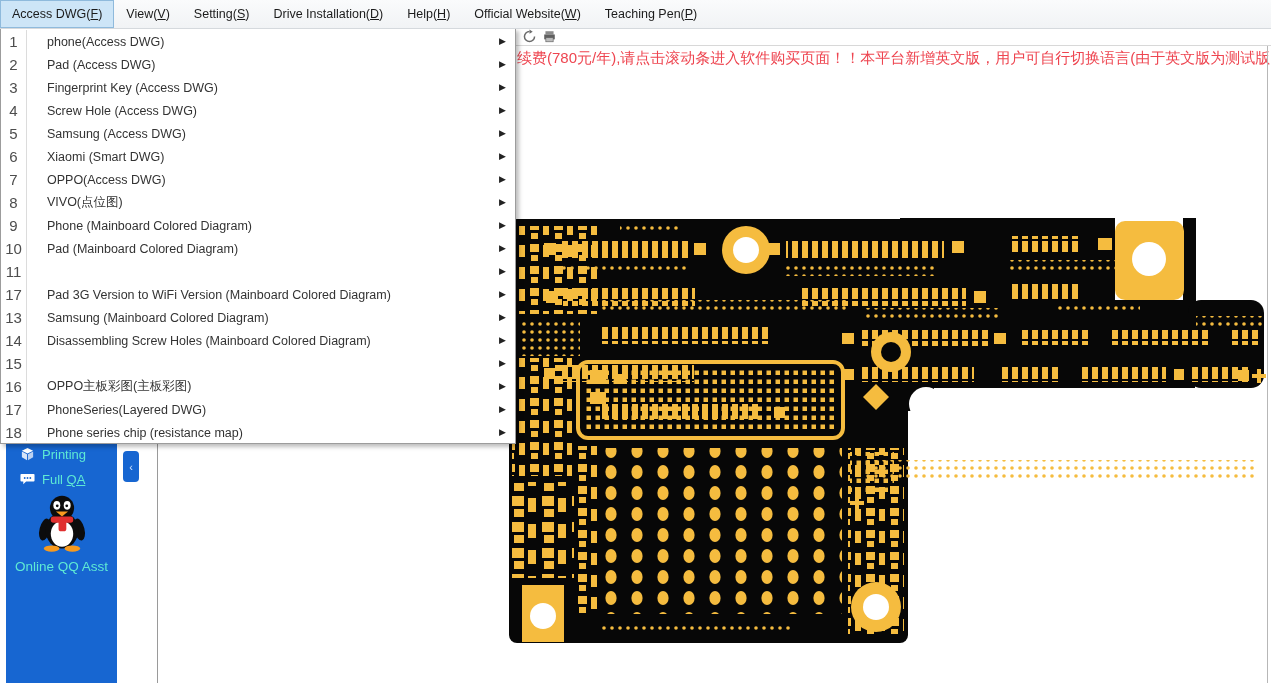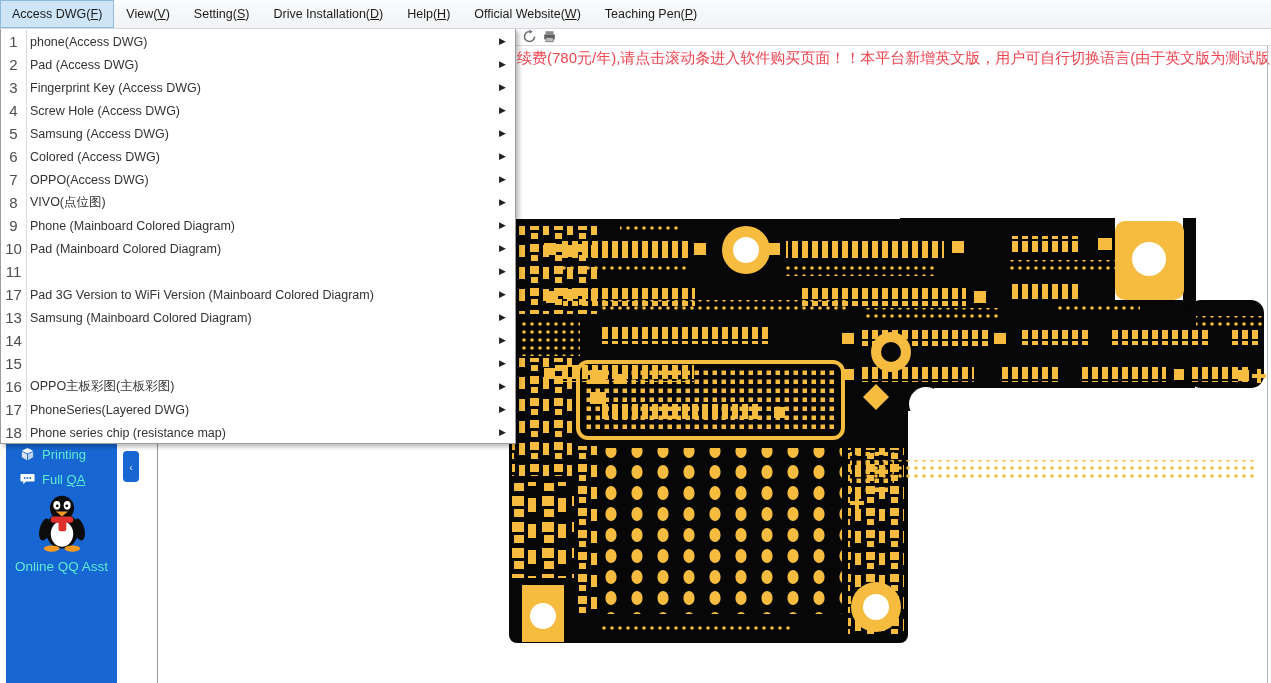--- a/index.html
+++ b/index.html
@@ -34,21 +34,21 @@
     position:absolute;left:25px;top:2px;bottom:2px;width:1px;background:#dcdcdc;
     box-shadow:1px 0 0 #fff;
   }
   .drow{
     position:relative;height:23px;display:flex;align-items:center;cursor:default;
   }
   .drow .num{
     width:25px;flex:0 0 25px;text-align:center;font-size:15px;color:#4d4d4d;
   }
   .drow .dlabel{
-    padding-left:4px;font-size:12.5px;color:#333;white-space:nowrap;
+    padding-left:21px;font-size:12.5px;color:#333;white-space:nowrap;
   }
   .drow .arrow{
     margin-left:auto;padding-right:9px;font-size:9px;color:#222;line-height:1;
   }
   
   .toolstrip{
     position:absolute;left:516px;top:28px;width:755px;height:17px;z-index:5;
     border-bottom:1px solid #d8d8d8;background:#fff;display:flex;align-items:center;
   }
   .tbicon{width:15px;height:15px;margin-left:6px;display:inline-block;}
@@ -280,21 +280,21 @@
     <span class="dlabel">Screw Hole (Access DWG)</span>
     <span class="arrow">▶</span>
   </div>
       <div class="drow">
     <span class="num">5</span>
     <span class="dlabel">Samsung (Access DWG)</span>
     <span class="arrow">▶</span>
   </div>
       <div class="drow">
     <span class="num">6</span>
-    <span class="dlabel">Colored (Access DWG)</span>
+    <span class="dlabel">Xiaomi (Smart DWG)</span>
     <span class="arrow">▶</span>
   </div>
       <div class="drow">
     <span class="num">7</span>
     <span class="dlabel">OPPO(Access DWG)</span>
     <span class="arrow">▶</span>
   </div>
       <div class="drow">
     <span class="num">8</span>
     <span class="dlabel">VIVO(点位图)</span>
@@ -319,20 +319,21 @@
     <span class="dlabel">Pad 3G Version to WiFi Version (Mainboard Colored Diagram)</span>
     <span class="arrow">▶</span>
   </div>
       <div class="drow">
     <span class="num">13</span>
     <span class="dlabel">Samsung (Mainboard Colored Diagram)</span>
     <span class="arrow">▶</span>
   </div>
       <div class="drow">
     <span class="num">14</span>
+    <span class="dlabel">Disassembling Screw Holes (Mainboard Colored Diagram)</span>
     <span class="arrow">▶</span>
   </div>
       <div class="drow">
     <span class="num">15</span>
     <span class="arrow">▶</span>
   </div>
       <div class="drow">
     <span class="num">16</span>
     <span class="dlabel">OPPO主板彩图(主板彩图)</span>
     <span class="arrow">▶</span>

